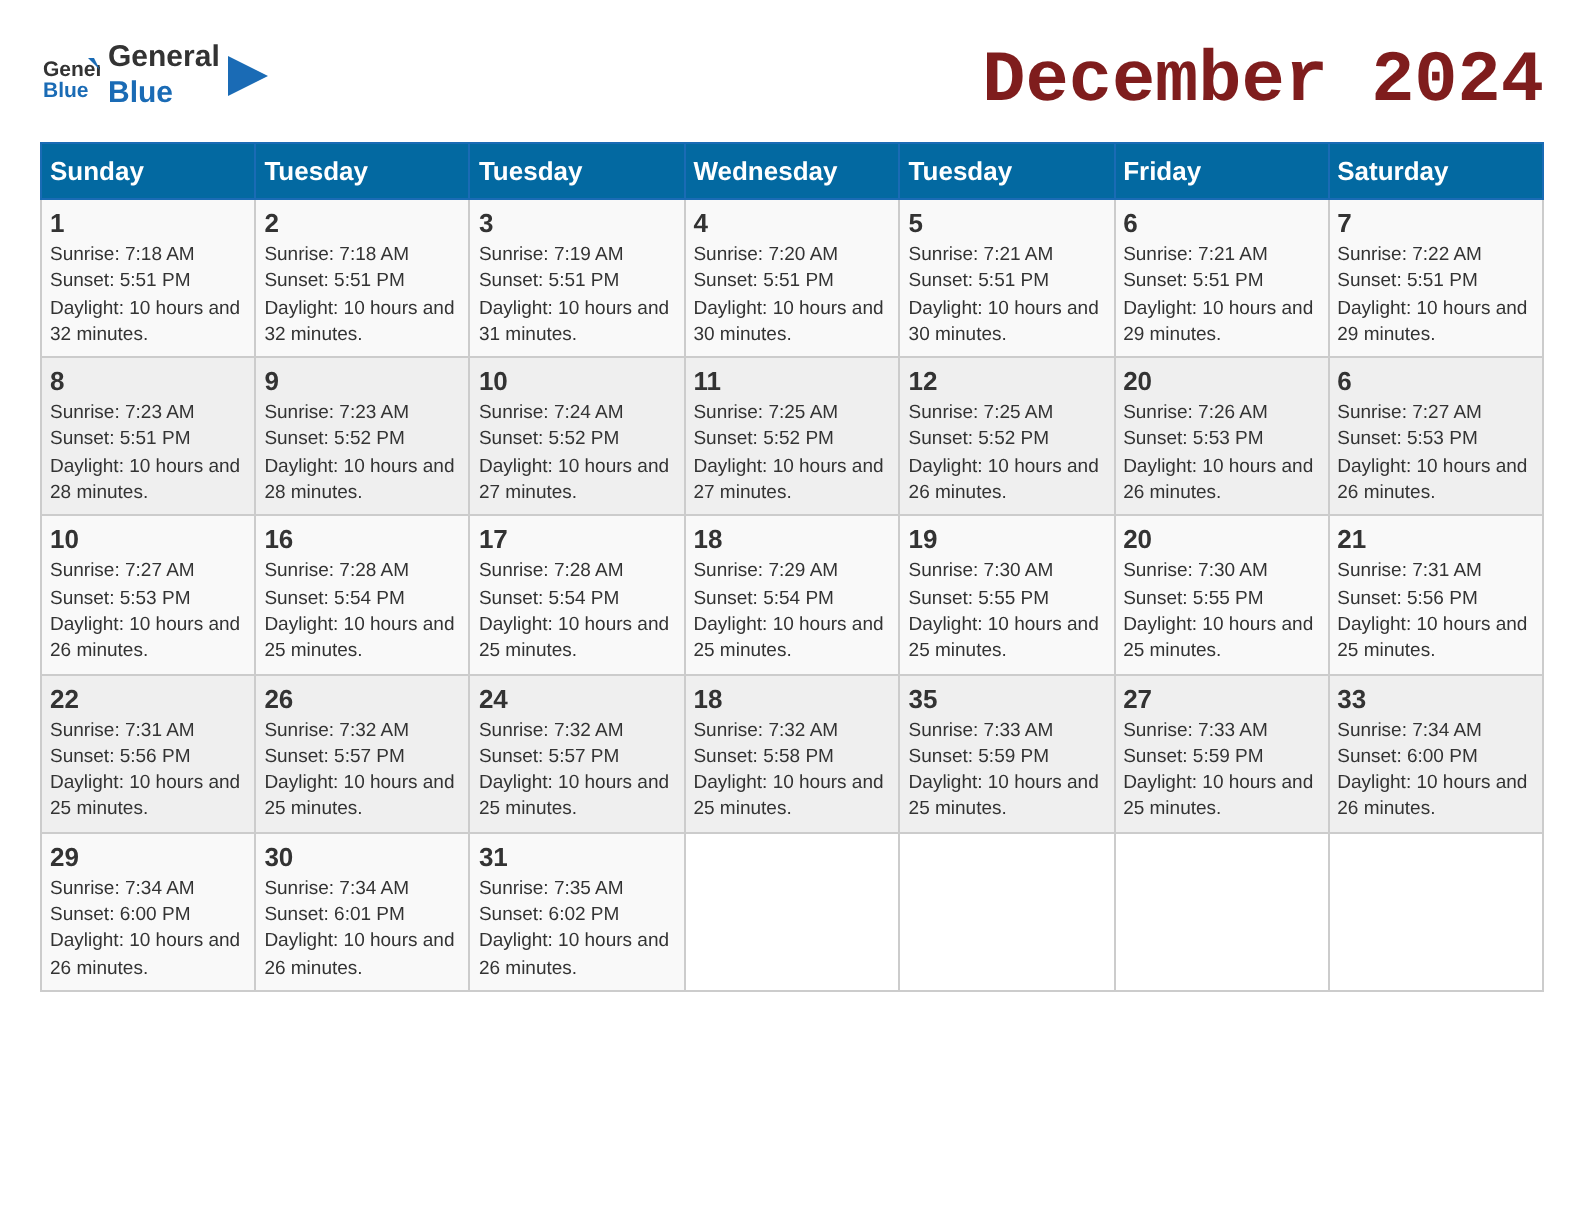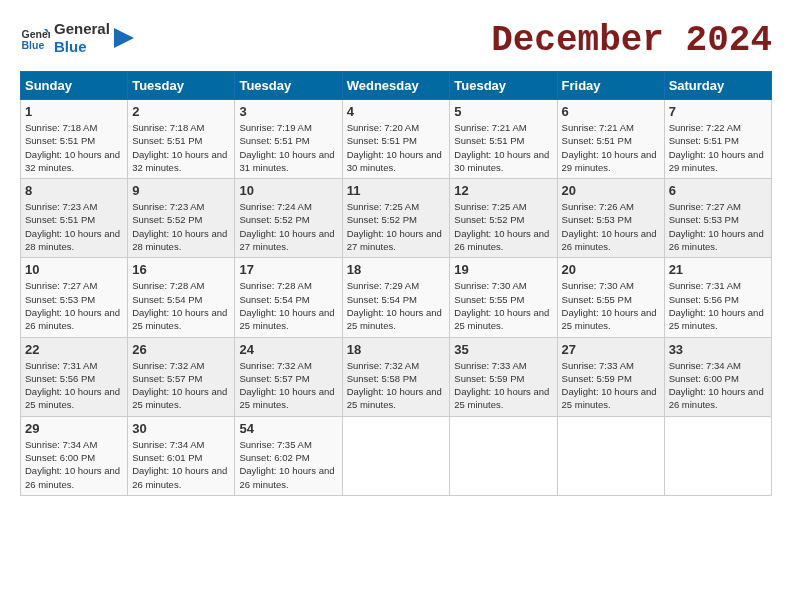--- a/index.html
+++ b/index.html
@@ -241,21 +241,21 @@
       <tr>
         <td>
           <span class="day-num">29</span>
           <div class="day-info">Sunrise: 7:34 AM<br>Sunset: 6:00 PM<br>Daylight: 10 hours and 26 minutes.</div>
         </td>
         <td>
           <span class="day-num">30</span>
           <div class="day-info">Sunrise: 7:34 AM<br>Sunset: 6:01 PM<br>Daylight: 10 hours and 26 minutes.</div>
         </td>
         <td>
-          <span class="day-num">54</span>
+          <span class="day-num">31</span>
           <div class="day-info">Sunrise: 7:35 AM<br>Sunset: 6:02 PM<br>Daylight: 10 hours and 26 minutes.</div>
         </td>
         <td class="empty-cell"></td>
         <td class="empty-cell"></td>
         <td class="empty-cell"></td>
         <td class="empty-cell"></td>
       </tr>
     </tbody>
 </table>
 

